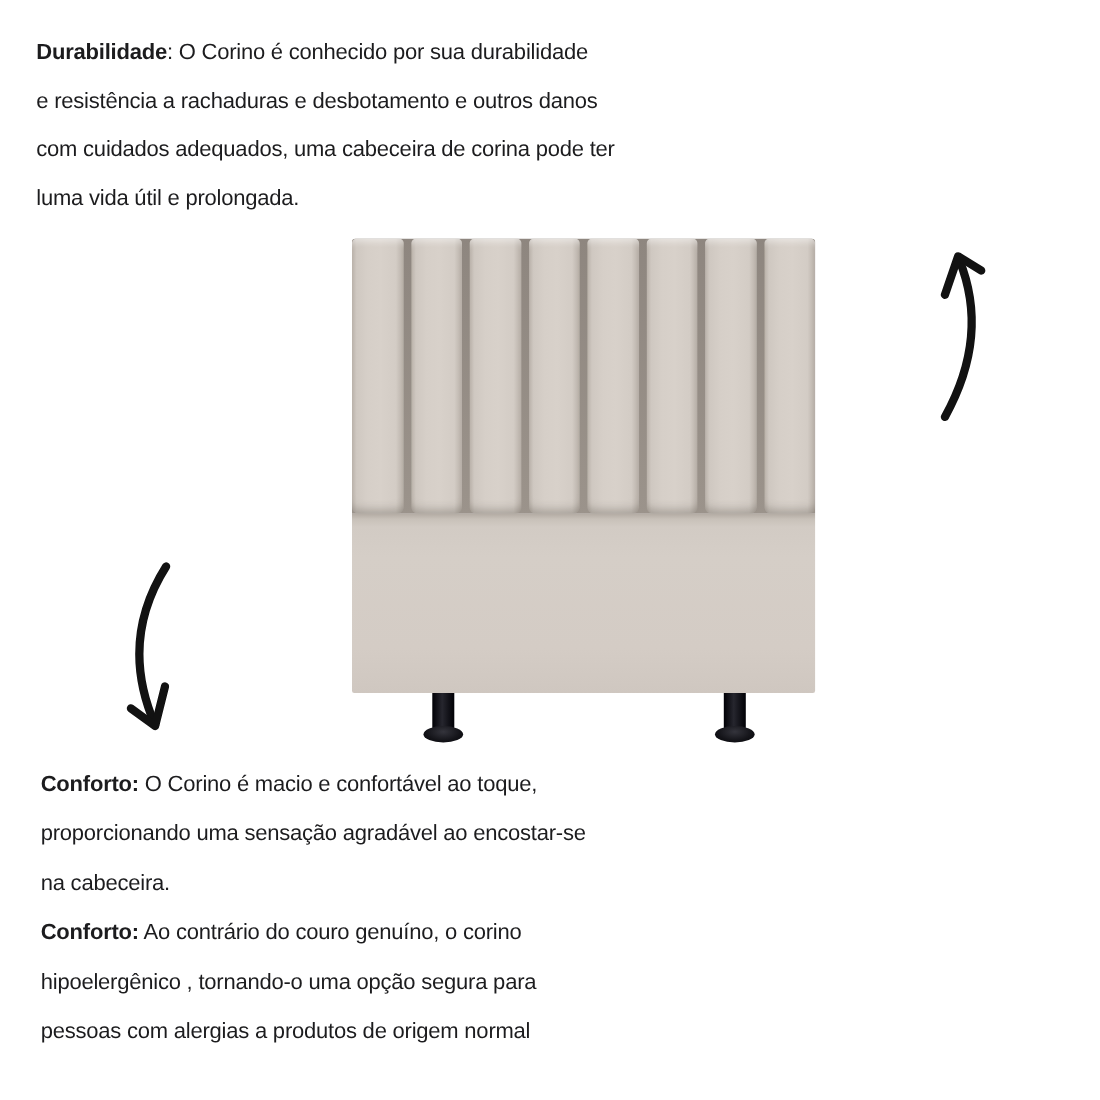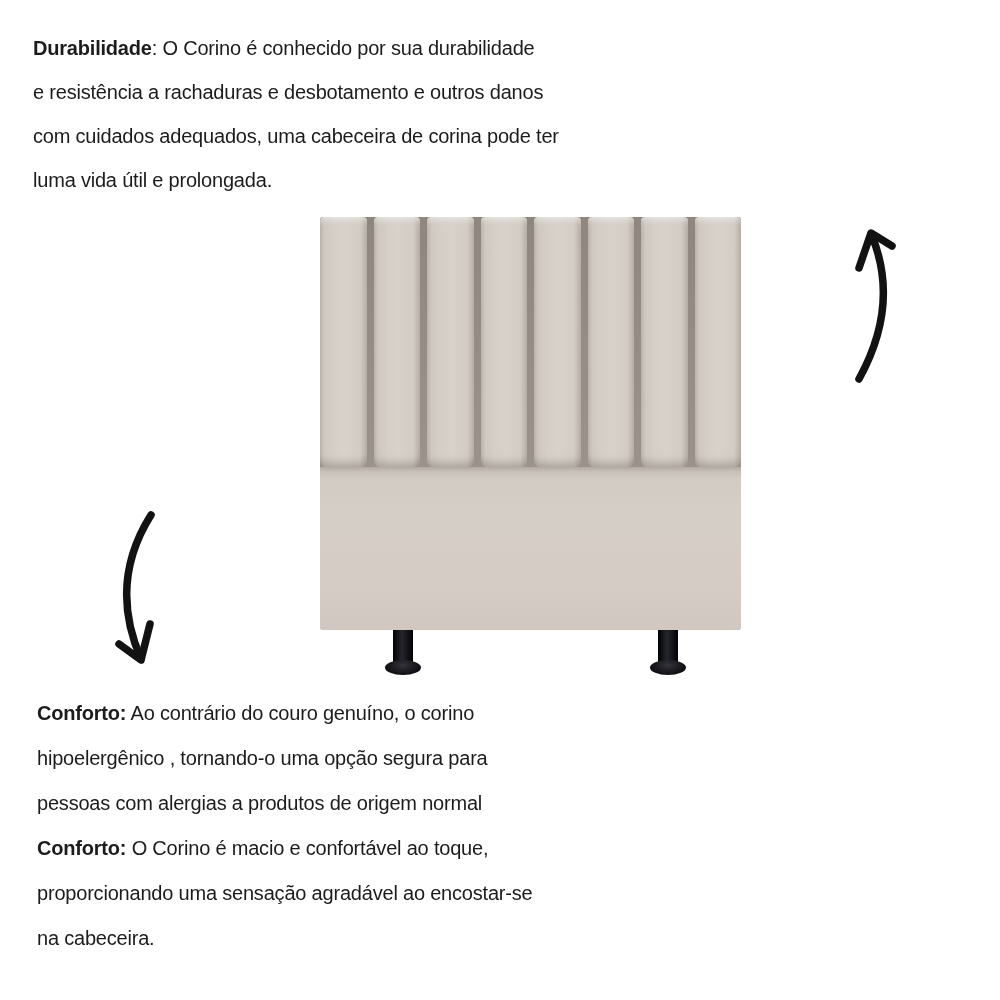--- a/index.html
+++ b/index.html
@@ -103,21 +103,21 @@
     <path d="M 13 158 Q 54 84 26 15"></path>
     <polyline points="13,47 25,12 46,25"></polyline>
   </svg>
 
   <svg class="arrow arrow-down" width="62" height="172" viewBox="0 0 62 172">
     <path d="M 44 12 Q 1 80 34 156"></path>
     <polyline points="43,121 34,157 12,141"></polyline>
   </svg>
 
   <div class="bottom-block">
+    <p class="para"><b>Conforto:</b><span class="body"> O Corino é macio e confortável ao toque,
+proporcionando uma sensação agradável ao encostar-se
+na cabeceira.</span></p>
     <p class="para"><b>Conforto:</b><span class="body"> Ao contrário do couro genuíno, o corino
 hipoelergênico , tornando-o uma opção segura para
 pessoas com alergias a produtos de origem normal</span></p>
-    <p class="para"><b>Conforto:</b><span class="body"> O Corino é macio e confortável ao toque,
-proporcionando uma sensação agradável ao encostar-se
-na cabeceira.</span></p>
   </div>
 
 </div>
 
 </body></html>

